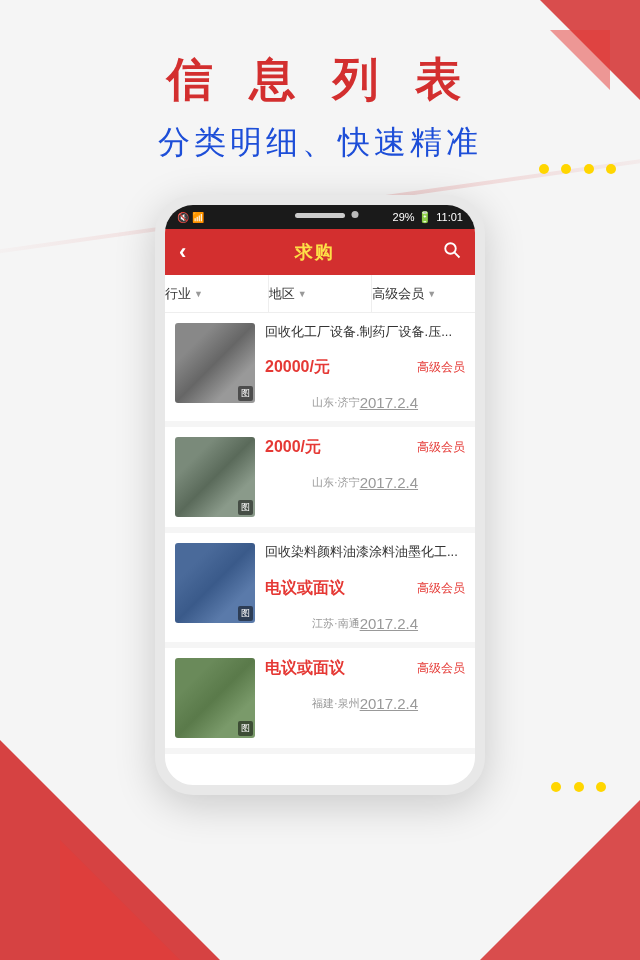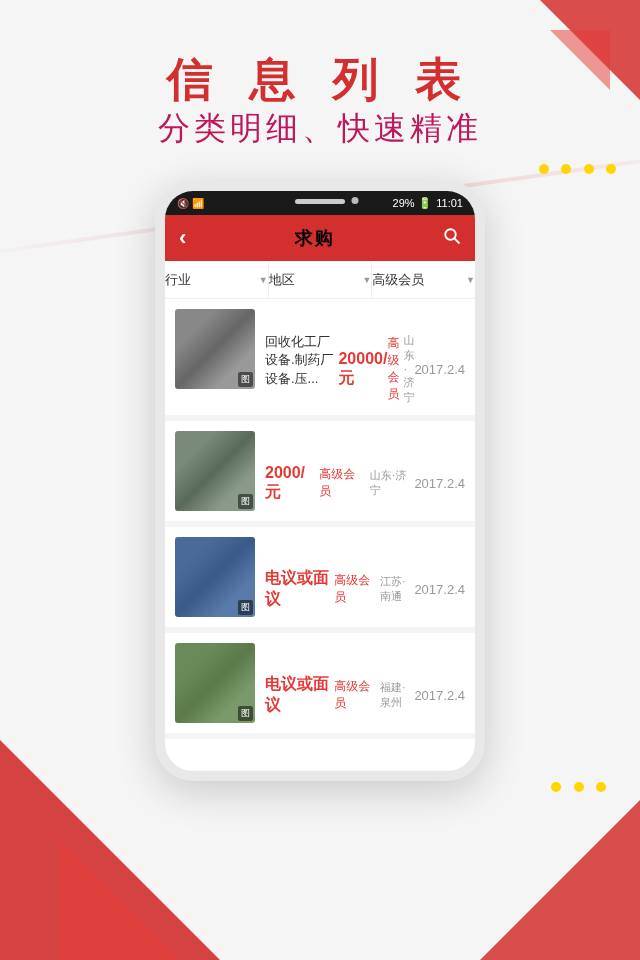--- a/index.html
+++ b/index.html
@@ -32,21 +32,22 @@
     .main-title {
       font-size: 46px;
       font-weight: 900;
       color: #d32f2f;
       letter-spacing: 12px;
       line-height: 1.2;
     }
 
     .sub-title {
       font-size: 32px;
-      color: #be185d;
+      color: #1d4ed8;
+      margin-top: 14px;
       letter-spacing: 4px;
       font-weight: 300;
     }
 
     
     .tri-top-right {
       position: absolute;
       top: 0; right: 0;
       width: 0; height: 0;
       border-top: 100px solid #d32f2f;
@@ -176,42 +177,42 @@
       padding: 10px 14px;
       height: 46px;
     }
     .header-back {
       color: #fff;
       font-size: 22px;
       font-weight: bold;
       line-height: 1;
     }
     .header-title {
-      color: #000000;
+      color: #fde047;
       font-size: 18px;
       font-weight: 600;
       letter-spacing: 2px;
     }
     .header-search {
       color: #fff;
       font-size: 18px;
     }
 
     
     .filter-bar {
       display: flex;
       background: #fff;
       border-bottom: 1px solid #eee;
       height: 38px;
     }
     .filter-item {
       flex: 1;
       display: flex;
       align-items: center;
-      justify-content: space-between;
+      justify-content: flex-start;
       font-size: 13px;
       color: #333;
       gap: 3px;
       border-right: 1px solid #eee;
     }
     .filter-item:last-child { border-right: none; }
     .filter-arrow {
       font-size: 9px;
       color: #999;
     }
@@ -261,23 +262,22 @@
     .img-industrial-3 {
       background: linear-gradient(135deg, #4a6a9a 25%, #3a5a8a 50%, #5a7aaa 75%);
     }
     .img-industrial-4 {
       background: linear-gradient(135deg, #6a8a5a 25%, #5a7a4a 50%, #7a9a6a 75%);
     }
 
     .item-content {
       flex: 1;
       display: flex;
-      flex-direction: row;
-      gap: 4px;
-      margin-top: 24px;
+      flex-direction: column;
+      gap: 16px;
     }
     .item-title {
       font-size: 13px;
       color: #333;
       line-height: 1.4;
       font-weight: 500;
     }
     .item-price-row {
       display: flex;
       justify-content: space-between;
@@ -296,22 +296,23 @@
     .item-meta-row {
       display: flex;
       justify-content: center;
       align-items: center;
     }
     .item-location {
       font-size: 11px;
       color: #999;
     }
     .item-date {
-      font-size: 13px;
+      font-size: 15px;
       color: #999;
+      text-decoration: underline;
     }
 
     
     .diagonal-line {
       position: absolute;
       top: 200px;
       left: -50px;
       width: 800px;
       height: 4px;
       background: linear-gradient(90deg, transparent, #d32f2f33, transparent);
@@ -422,20 +423,21 @@
             <span class="item-date">2017.2.4</span>
           </div>
         </div>
       </div>
 
       <div class="list-item">
         <div class="item-image img-industrial-3">
           <span class="item-image-label">图</span>
         </div>
         <div class="item-content">
+          <div class="item-title">回收染料颜料油漆涂料油墨化工...</div>
           <div class="item-price-row">
             <span class="item-price">电议或面议</span>
             <span class="item-badge">高级会员</span>
           </div>
           <div class="item-meta-row">
             <span class="item-location">江苏·南通</span>
             <span class="item-date">2017.2.4</span>
           </div>
         </div>
       </div>

